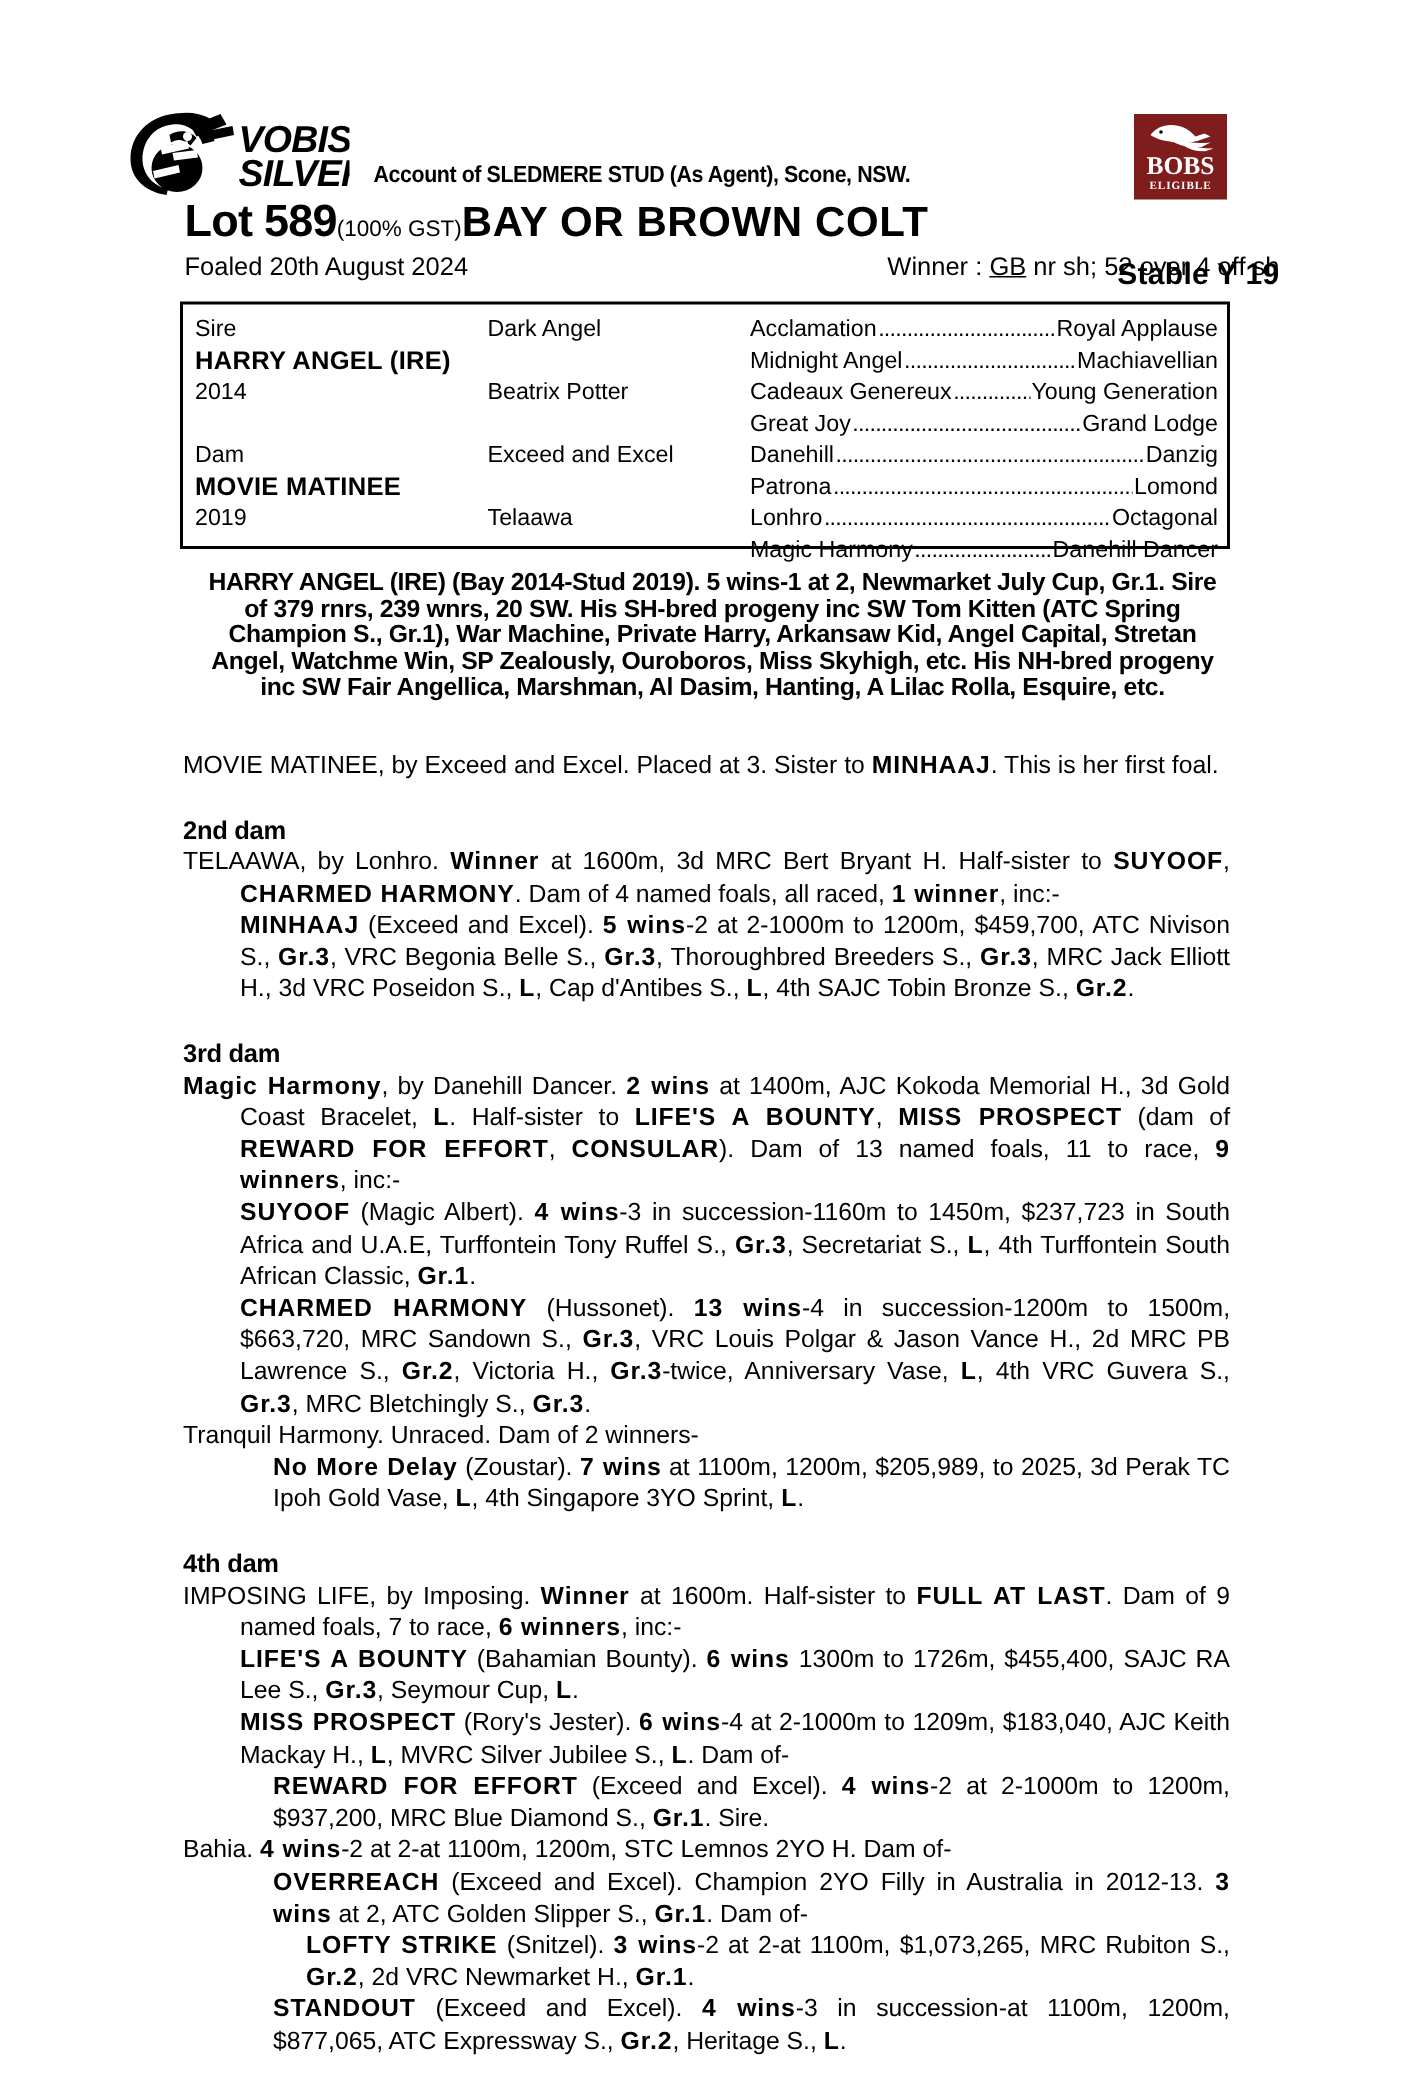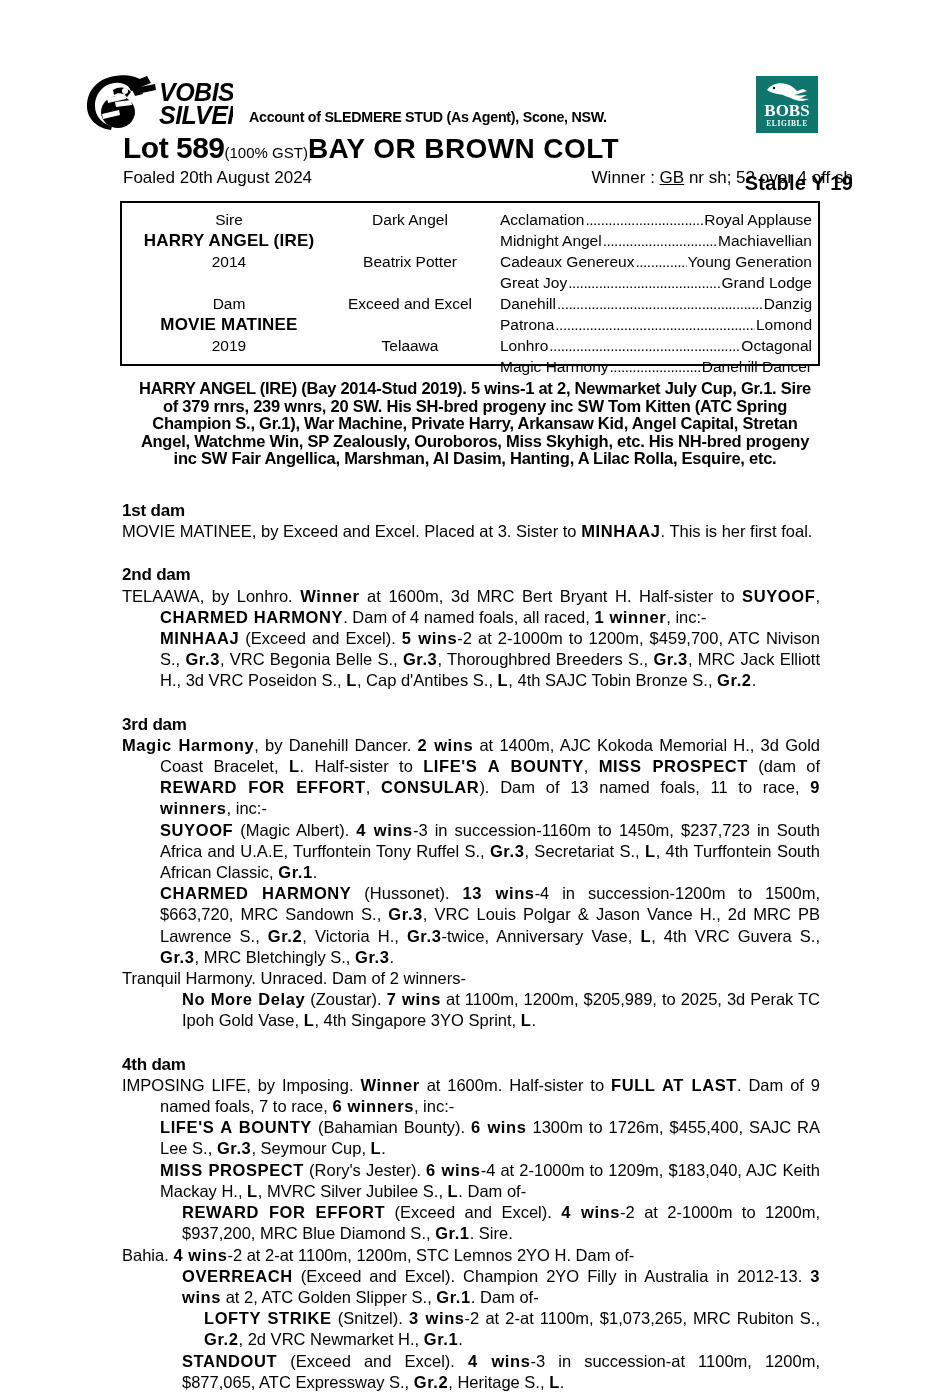--- a/index.html
+++ b/index.html
@@ -39,21 +39,21 @@
     height: 58px;
   }
   .vobis-logo svg { display: block; }
 
   .bobs-logo {
     position: absolute;
     left: 671px;
     top: 8px;
     width: 62px;
     height: 57px;
-    background: #0f766e;
+    background: #7f1d1d;
     display: flex;
     flex-direction: column;
     align-items: center;
     justify-content: flex-start;
     padding-top: 3px;
     box-sizing: border-box;
   }
   .bobs-bird { width: 48px; height: 22px; display:block; }
   .bobs-word {
     color: #fff;
@@ -145,21 +145,21 @@
     position: relative;
     width: 100%;
     height: 100%;
     font-size: 15.5px;
     line-height: 21px;
   }
   .ped-col-a { position: absolute; left: 8px;  top: 6px;  width: 198px; }
   .ped-col-b { position: absolute; left: 203px; top: 6px; width: 170px; }
   .ped-col-c { position: absolute; left: 378px; top: 6px; width: 312px; }
   .ped-name { font-weight: bold; font-size: 17px; letter-spacing: 0.2px; }
-  .ped-row { height: 21px; white-space: nowrap; overflow: hidden; text-align: center; }
+  .ped-row { height: 21px; white-space: nowrap; overflow: hidden; }
   .ped-row.spacer { height: 21px; }
   .dot-row {
     display: flex;
     align-items: baseline;
     height: 21px;
     white-space: nowrap;
   }
   .dot-row .lft { flex: 0 0 auto; }
   .dot-row .dots {
     flex: 1 1 auto;
@@ -328,21 +328,20 @@
             <span class="rgt"> Danehill Dancer</span>
           </div>
         </div>
     </div>
   </div>
 
   <div class="sire-blurb">HARRY ANGEL (IRE) (Bay 2014-Stud 2019). 5 wins-1 at 2, Newmarket July Cup, Gr.1. Sire of 379 rnrs, 239 wnrs, 20 SW. His SH-bred progeny inc SW Tom Kitten (ATC Spring Champion S., Gr.1), War Machine, Private Harry, Arkansaw Kid, Angel Capital, Stretan Angel, Watchme Win, SP Zealously, Ouroboros, Miss Skyhigh, etc. His NH-bred progeny inc SW Fair Angellica, Marshman, Al Dasim, Hanting, A Lilac Rolla, Esquire, etc.</div>
 
   <div class="body">
 
-    <div class="dam-head">1st dam</div>
     <div id="dam1">
         <p class="e i1" style="padding-left: 38px; text-indent: -38px;"><span>MOVIE MATINEE, by Exceed and Excel. Placed at 3. Sister to </span><b class="nb">MINHAAJ</b><span>. This is her first foal.</span></p>
       </div>
 
     <div class="gap"></div>
     <div class="dam-head">2nd dam</div>
     <div id="dam2">
         <p class="e i1" style="padding-left: 38px; text-indent: -38px;"><span>TELAAWA, by Lonhro. </span><b class="nb">Winner</b><span> at 1600m, 3d MRC Bert Bryant H. Half-sister to </span><b class="nb">SUYOOF</b><span>, </span><b class="nb">CHARMED HARMONY</b><span>. Dam of 4 named foals, all raced, </span><b class="nb">1 winner</b><span>, inc:-</span></p>
         <p class="e i1"><b class="nb">MINHAAJ</b><span> (Exceed and Excel). </span><b class="nb">5 wins</b><span>-2 at 2-1000m to 1200m, $459,700, ATC Nivison S., </span><b class="nb">Gr.3</b><span>, VRC Begonia Belle S., </span><b class="nb">Gr.3</b><span>, Thoroughbred Breeders S., </span><b class="nb">Gr.3</b><span>, MRC Jack Elliott H., 3d VRC Poseidon S., </span><b class="nb">L</b><span>, Cap d'Antibes S., </span><b class="nb">L</b><span>, 4th SAJC Tobin Bronze S., </span><b class="nb">Gr.2</b><span>.</span></p>
       </div>

